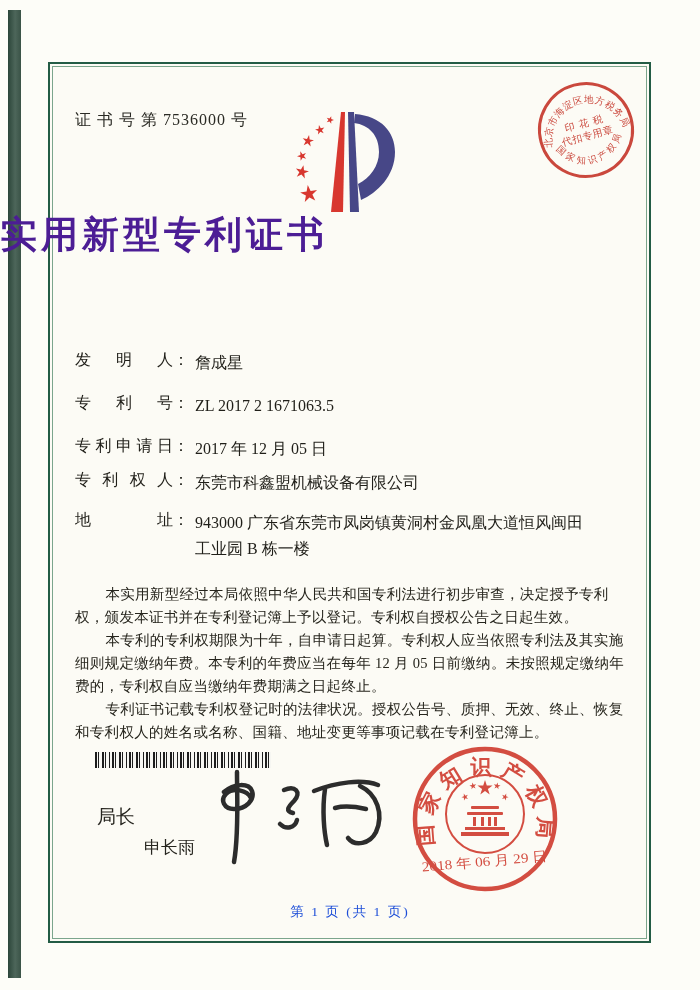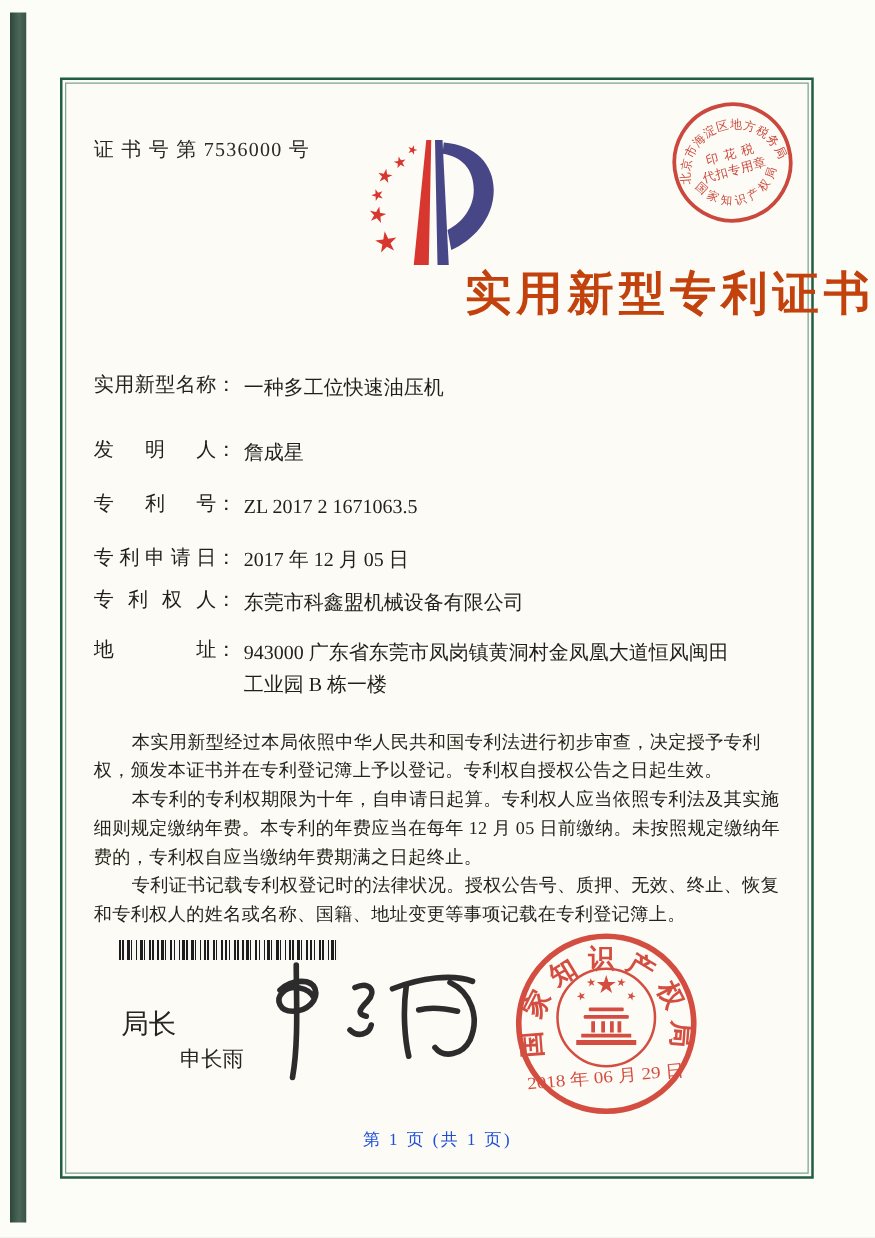--- a/index.html
+++ b/index.html
@@ -17,22 +17,22 @@
   
   .waves{position:absolute;left:51px;top:741px;width:593px;height:196px;}
   .wave-fade{position:absolute;left:51px;top:741px;width:593px;height:52px;
     background:linear-gradient(#fcfbf5 12%,rgba(252,251,245,0));}
   .flourish{position:absolute;top:846px;width:94px;height:90px;}
   .flourish.left{left:52px;}
   .flourish.right{left:551px;transform:scaleX(-1);}
   
   .cert-no{position:absolute;left:75px;top:110px;font-size:16px;letter-spacing:1px;color:#2a2a24;}
   .logo{position:absolute;left:293px;top:108px;}
-  .title{position:absolute;left:0;top:210px;width:700px;text-align:right;
-    font-size:37px;font-weight:bold;letter-spacing:4px;color:#c2410c;}
+  .title{position:absolute;left:0;top:210px;width:700px;text-align:left;
+    font-size:37px;font-weight:bold;letter-spacing:4px;color:#4c1d95;}
   
   .tax-stamp{position:absolute;left:536px;top:80px;width:100px;height:100px;
     transform:rotate(-15deg);mix-blend-mode:multiply;opacity:.92;}
   .office-seal{position:absolute;left:410px;top:744px;width:150px;height:150px;
     mix-blend-mode:multiply;opacity:.9;}
   
   .frow{position:absolute;left:75px;width:565px;font-size:16px;color:#201f19;}
   .flabel{display:inline-block;width:98px;text-align:justify;text-align-last:justify;vertical-align:top;}
   .fvalue{white-space:pre-line;display:inline-block;vertical-align:top;max-width:440px;line-height:26px;}
   .fcolon{display:inline-block;vertical-align:top;margin-right:6px;}
@@ -40,21 +40,21 @@
   
   .bodytext{position:absolute;left:75px;top:583px;width:558px;
     font-size:14.5px;line-height:23px;letter-spacing:.3px;color:#26251d;}
   .bodytext p{margin:0;text-indent:2.1em;}
   
   .barcode{position:absolute;left:95px;top:752px;width:176px;height:16px;
     background:repeating-linear-gradient(90deg,
       #1c1c1c 0 2px,#f6f6f2 2px 3px,#1c1c1c 3px 4px,#f6f6f2 4px 7px,
       #1c1c1c 7px 9px,#f6f6f2 9px 10px,#1c1c1c 10px 11px,#f6f6f2 11px 14px,
       #1c1c1c 14px 15px,#f6f6f2 15px 17px);}
-  .signoff-title{position:absolute;left:97px;top:804px;font-size:22px;
+  .signoff-title{position:absolute;left:97px;top:804px;font-size:19px;
     font-family:"Liberation Sans","DejaVu Sans",sans-serif;color:#26251f;}
   .signoff-name{position:absolute;left:97px;top:836px;font-size:17px;
     font-family:"Liberation Sans","DejaVu Sans",sans-serif;color:#26251f;margin-left:47px;}
   .signature{position:absolute;left:196px;top:764px;width:205px;height:108px;}
   .footer{position:absolute;left:0;top:903px;width:700px;text-align:center;
     font-size:13.5px;letter-spacing:2px;color:#1d4ed8;}
 </style>
 </head>
 <body>
 
@@ -134,23 +134,20 @@
         <textPath href="#tts" startOffset="50%" text-anchor="middle">北京市海淀区地方税务局</textPath>
       </text>
       <text x="50" y="46.5" font-size="10" text-anchor="middle" letter-spacing="1">印 花 税</text>
       <text x="50" y="59.5" font-size="10" text-anchor="middle" letter-spacing="0.5">代扣专用章</text>
       <text font-size="9.2" letter-spacing="3">
         <textPath href="#tbs" startOffset="50%" text-anchor="middle">国家知识产权局</textPath>
       </text>
     </g>
   </svg>
 
-  <div class="frow" style="top:298px">
-    <span class="flabel">实用新型名称</span><span class="fcolon">：</span><span class="fvalue">一种多工位快速油压机</span>
-  </div>
   <div class="frow" style="top:350px">
     <span class="flabel">发明人</span><span class="fcolon">：</span><span class="fvalue">詹成星</span>
   </div>
   <div class="frow" style="top:393px">
     <span class="flabel">专利号</span><span class="fcolon">：</span><span class="fvalue">ZL 2017 2 1671063.5</span>
   </div>
   <div class="frow" style="top:436px">
     <span class="flabel">专利申请日</span><span class="fcolon">：</span><span class="fvalue">2017 年 12 月 05 日</span>
   </div>
   <div class="frow" style="top:470px">

